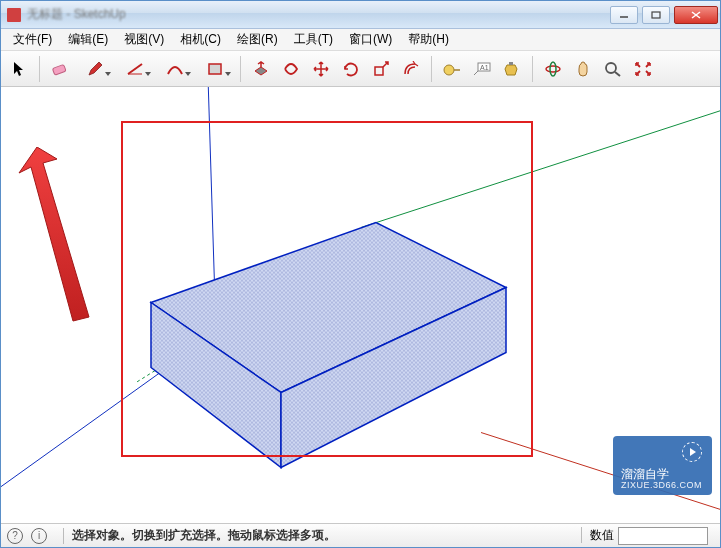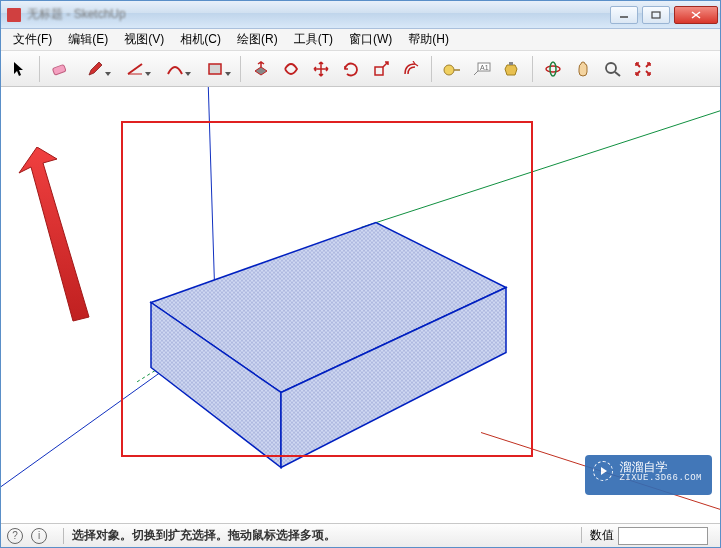--- a/index.html
+++ b/index.html
@@ -124,41 +124,42 @@
       position: absolute;
       left: 10px; top: 60px;
       width: 100px; height: 180px;
       pointer-events: none;
     }
     .watermark {
       position: absolute;
       right: 8px; bottom: 28px;
       background: #336cb3;
       color: #fff;
-      padding: 6px 10px 11px 8px;
+      padding: 6px 10px 4px 8px;
       border-radius: 4px;
-      display: flex; align-items: flex-start; gap: 6px;
+      display: flex; align-items: flex-end; gap: 6px;
       font-size: 12px;
       opacity: 0.92;
+      flex-direction: column;
     }
     .watermark .play {
       width: 20px; height: 20px;
       border: 1.5px dashed #fff;
       border-radius: 50%;
       display: flex; align-items: center; justify-content: center;
     }
     .watermark .play::after {
       content: "";
       border-left: 6px solid #fff;
       border-top: 4px solid transparent;
       border-bottom: 4px solid transparent;
       margin-left: 2px;
     }
     .watermark-text { display: flex; flex-direction: column; line-height: 1.1; }
-    .watermark-sub { font-size: 9px; letter-spacing: 0.5px; opacity: 0.9; font-family: Liberation Mono, monospace; }
+    .watermark-sub { font-size: 9px; letter-spacing: 0.5px; opacity: 0.9; }
     .box-face {
       fill: url(#dots);
       stroke: #0020c0;
       stroke-width: 1.5;
     }
   </style>
 </head>
 <body>
 
 <div class="window">

